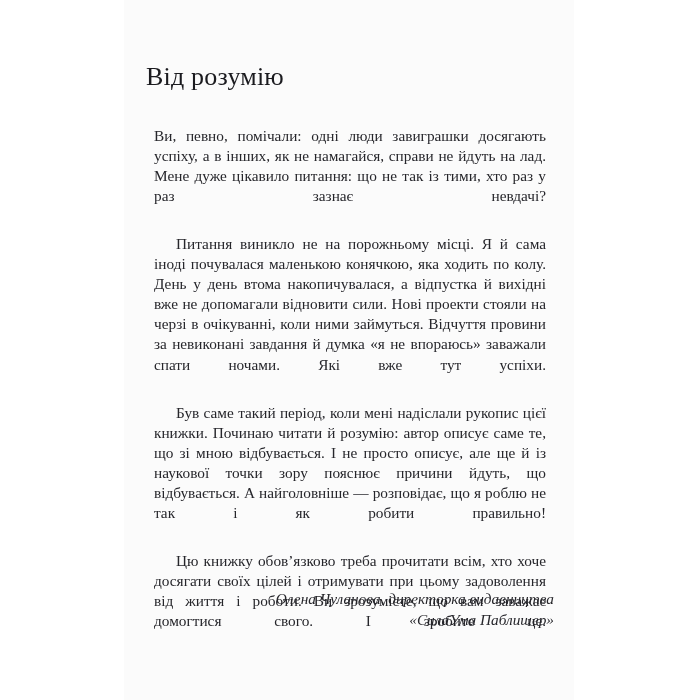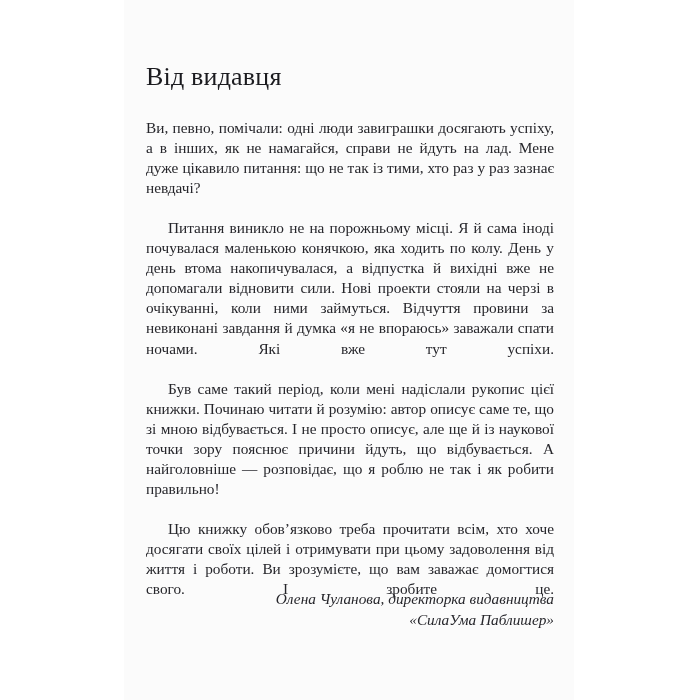--- a/index.html
+++ b/index.html
@@ -47,21 +47,21 @@
   }
 
   #body-copy {
     position: absolute;
     left: 0;
     top: 118px;
     width: 408px;
   }
 
   .para {
-    margin: 0;
+    margin: 8px;
     font-size: 15.3px;
     line-height: 20.05px;
     color: #26262b;
     text-align: justify;
     text-justify: inter-word;
     text-indent: 22px;
     hyphens: manual;
     -webkit-hyphens: manual;
   }
   .para.first {
@@ -90,21 +90,21 @@
     white-space: nowrap;
   }
 </style>
 </head>
 <body>
 
 <div id="page-sheet"></div>
 
 <div id="text-column">
 
-  <h1 id="chapter-title">Від видавця</h1>
+  <h1 id="chapter-title">Від розумію</h1>
 
   <div id="body-copy">
     <p class="para first">Ви, певно, помічали: одні люди завиграшки досягають успіху, а в інших, як не намагайся, справи не йдуть на лад. Мене дуже цікавило питання: що не так із тими, хто раз у раз зазнає невдачі?</p>
     <p class="para">Питання виникло не на порожньому місці. Я й сама іноді почувалася маленькою конячкою, яка ходить по колу. День у день втома накопичувалася, а відпустка й вихідні вже не допомагали відновити сили. Нові проекти стояли на черзі в очікуванні, коли ними займуться. Відчуття провини за невиконані завдання й думка «я не впораюсь» заважали спати ночами. Які вже тут успіхи.</p>
     <p class="para">Був саме такий період, коли мені надіслали рукопис цієї книжки. Починаю читати й розумію: автор описує саме те, що зі мною відбувається. І не просто описує, але ще й із наукової точки зору пояснює причини йдуть, що відбувається. А найголовніше — розповідає, що я роблю не так і як робити правильно!</p>
     <p class="para">Цю книжку обов’язково треба прочитати всім, хто хоче досягати своїх цілей і отримувати при цьому задоволення від життя і роботи. Ви зрозумієте, що вам заважає домогтися свого. І зробите це.</p>
   </div>
 
   <div id="signature">
     <span class="sig-line">Олена Чуланова, директорка видавництва</span>

